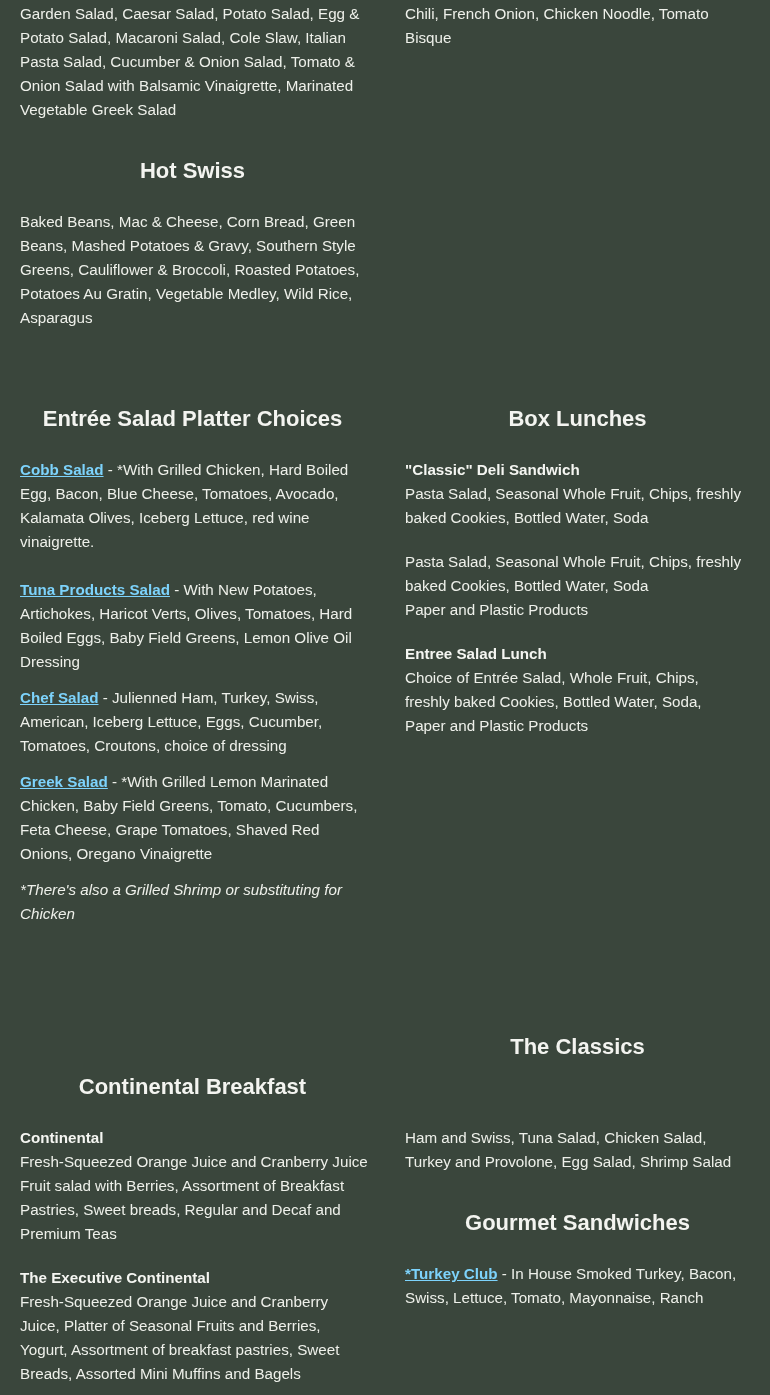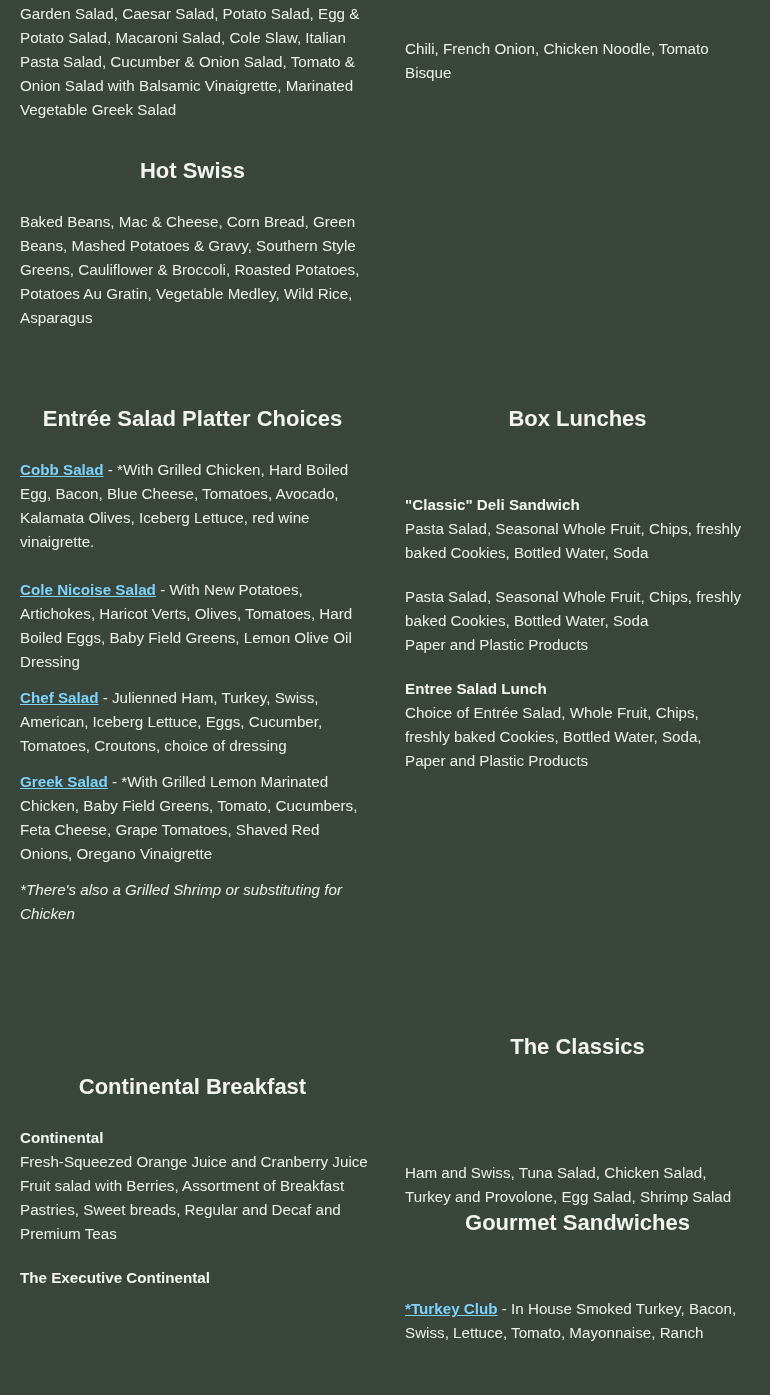--- a/index.html
+++ b/index.html
@@ -12,21 +12,21 @@
     overflow: hidden;
     background: #3a463c;
     color: #eef0ea;
     font-family: "Liberation Sans", "DejaVu Sans", sans-serif;
     font-size: 15.2px;
     line-height: 24px;
     position: relative;
   }
   .abs { position: absolute; }
   .col-left { left: 20px; width: 348px; }
-  .col-right { left: 405px; width: 345px; margin-top: 35px; }
+  .col-right { left: 405px; width: 345px; }
   p { margin: 0; }
   .heading {
     position: absolute;
     font-size: 22px;
     font-weight: bold;
     line-height: 30px;
     text-align: center;
     color: #f3f4f0;
   }
   .h-left { left: 0; width: 385px; }
@@ -58,21 +58,21 @@
 <div class="heading h-left" style="top:156px;">Hot Swiss</div>
 <div class="abs col-left" style="top:210px;">
   <p>Baked Beans, Mac &amp; Cheese, Corn Bread, Green Beans, Mashed Potatoes &amp; Gravy, Southern Style Greens, Cauliflower &amp; Broccoli, Roasted Potatoes, Potatoes Au Gratin, Vegetable Medley, Wild Rice, Asparagus</p>
 </div>
 
 <div class="heading h-left" style="top:404px;">Entrée Salad Platter Choices</div>
 <div class="abs col-left" style="top:458px;">
   <p><span class="item-name">Cobb Salad</span><span> - *With Grilled Chicken, Hard Boiled Egg, Bacon, Blue Cheese, Tomatoes, Avocado, Kalamata Olives, Iceberg Lettuce, red wine vinaigrette.</span></p>
   <div class="gap"></div>
   <div class="gap"></div>
-  <p><span class="item-name">Cole Nicoise Salad</span><span> - With New Potatoes, Artichokes, Haricot Verts, Olives, Tomatoes, Hard Boiled Eggs, Baby Field Greens, Lemon Olive Oil Dressing</span></p>
+  <p><span class="item-name">Tuna Products Salad</span><span> - With New Potatoes, Artichokes, Haricot Verts, Olives, Tomatoes, Hard Boiled Eggs, Baby Field Greens, Lemon Olive Oil Dressing</span></p>
   <div class="gap"></div>
   <p><span class="item-name">Chef Salad</span><span> - Julienned Ham, Turkey, Swiss, American, Iceberg Lettuce, Eggs, Cucumber, Tomatoes, Croutons, choice of dressing</span></p>
   <div class="gap"></div>
   <p><span class="item-name">Greek Salad</span><span> - *With Grilled Lemon Marinated Chicken, Baby Field Greens, Tomato, Cucumbers, Feta Cheese, Grape Tomatoes, Shaved Red Onions, Oregano Vinaigrette</span></p>
   <div class="gap"></div>
   <p class="italic">*There's also a Grilled Shrimp or substituting for Chicken</p>
 </div>
 
 <div class="heading h-right" style="top:404px;">Box Lunches</div>
 <div class="abs col-right" style="top:458px;">
@@ -95,20 +95,21 @@
 <div class="heading h-left" style="top:1072px;">Continental Breakfast</div>
 <div class="abs col-left" style="top:1126px;">
   <div>
     <p class="sub-title">Continental</p>
     <p>Fresh-Squeezed Orange Juice and Cranberry Juice</p>
     <p>Fruit salad with Berries, Assortment of Breakfast Pastries, Sweet breads, Regular and Decaf and Premium Teas</p>
   </div>
   <div style="height:20px;"></div>
   <div>
     <p class="sub-title">The Executive Continental</p>
+    <p>Fresh-Squeezed Orange Juice and Cranberry Juice, Platter of Seasonal Fruits and Berries, Yogurt, Assortment of breakfast pastries, Sweet Breads, Assorted Mini Muffins and Bagels</p>
   </div>
 </div>
 
 <div class="heading h-right" style="top:1032px;">The Classics</div>
 <div class="abs col-right" style="top:1126px;">
   <p>Ham and Swiss, Tuna Salad, Chicken Salad, Turkey and Provolone, Egg Salad, Shrimp Salad</p>
 </div>
 
 <div class="heading h-right" style="top:1208px;">Gourmet Sandwiches</div>
 <div class="abs col-right" style="top:1262px;">

